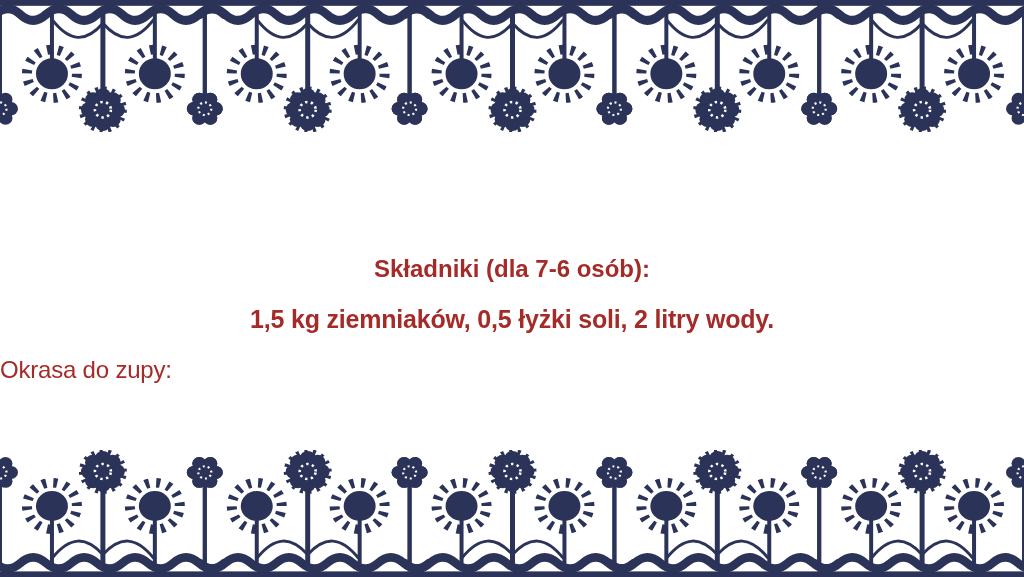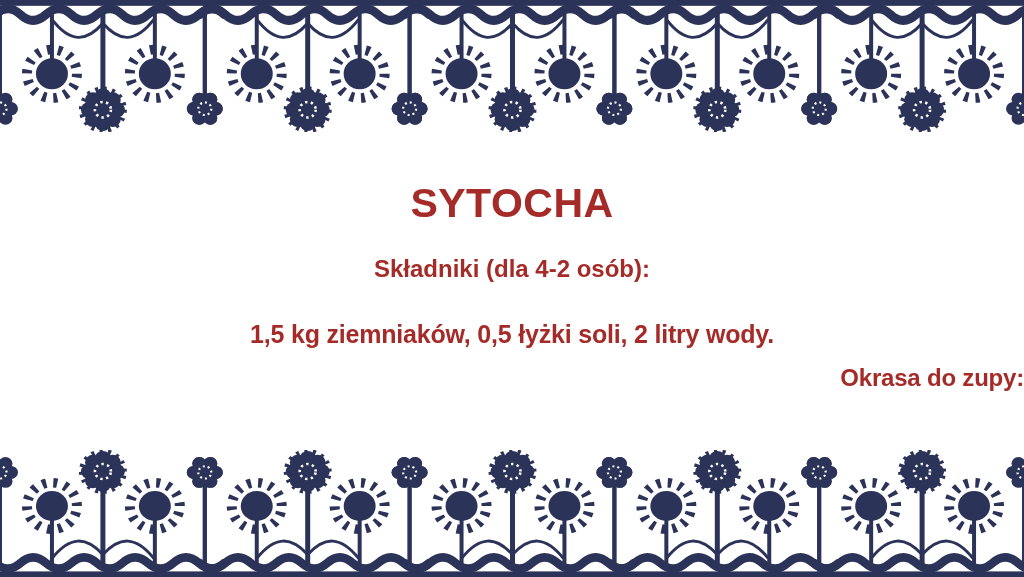--- a/index.html
+++ b/index.html
@@ -49,32 +49,32 @@
   .recipe-title {
     top: 180px;
     font-size: 41px;
     letter-spacing: 0.5px;
   }
   .servings-line {
     top: 255px;
     font-size: 24px;
   }
   .ingredients-line {
-    top: 320px;
+    top: 305px;
     font-size: 25px;
     letter-spacing: -0.2px;
   }
   .garnish-block {
     position: absolute;
-    top: 364px;
+    top: 356px;
     left: 0;
     width: 100%;
-    text-align: right;
+    text-align: left;
     color: #A52B28;
-    font-weight: bold;
+    font-weight: normal;
     font-size: 24px;
     line-height: 27px;
   }
   .garnish-block p {
     margin: 0;
     letter-spacing: -0.2px;
   }
   .defs-holder {
     position: absolute;
     width: 0;
@@ -149,23 +149,22 @@
 </div>
 
 <div class="slide">
 
   <div class="folk-border top">
     <svg viewBox="0 0 1025 136" preserveAspectRatio="none">
         <use href="#fborder"></use>
       </svg>
   </div>
 
-  <h1 class="text-line recipe-title">SYTOCHA</h1>
 
-  <p class="text-line servings-line">Składniki (dla 4-2 osób):</p>
+  <p class="text-line servings-line">Składniki (dla 7-6 osób):</p>
 
   <p class="text-line ingredients-line">1,5 kg ziemniaków, 0,5 łyżki soli, 2 litry wody.</p>
 
   <div class="garnish-block">
     <p>Okrasa do zupy:</p>
   </div>
 
   <div class="folk-border bottom">
     <svg viewBox="0 0 1025 136" preserveAspectRatio="none">
         <use href="#fborder"></use>

